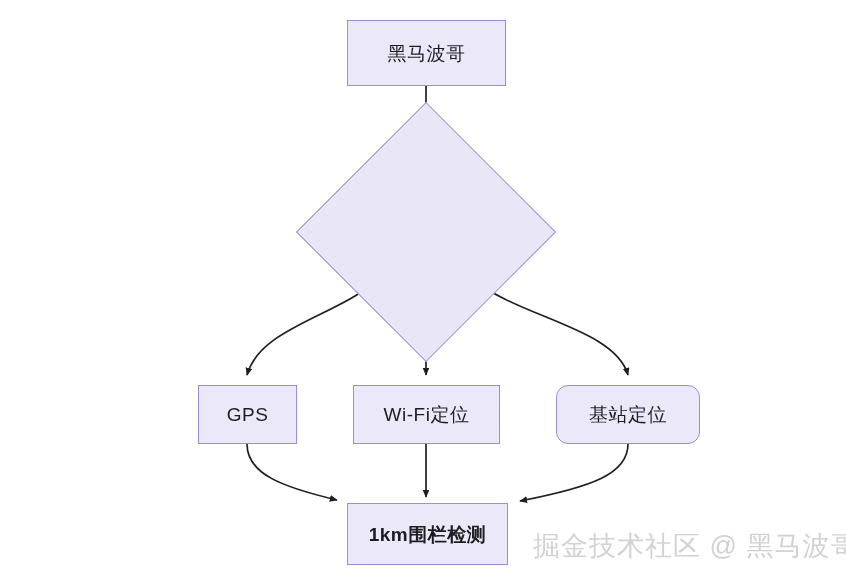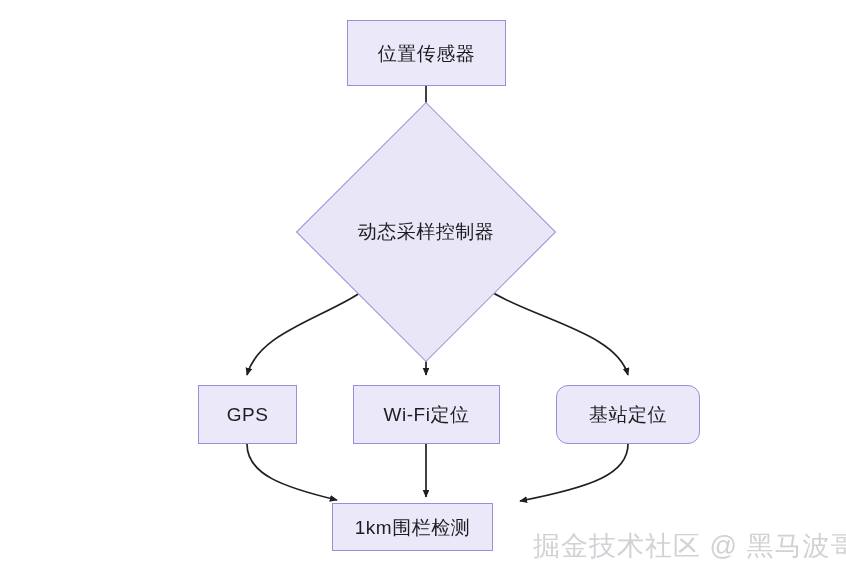--- a/index.html
+++ b/index.html
@@ -95,37 +95,36 @@
     <path d="M471,278 C519,318 615,328 628,375" fill="none" stroke="#1f1f1f" stroke-width="1.7" marker-end="url(#arrowhead)"></path>
 
     <path d="M247,444 C247,474 282,487 337,500" fill="none" stroke="#1f1f1f" stroke-width="1.7" marker-end="url(#arrowhead)"></path>
 
     <path d="M426,444 L426,497" fill="none" stroke="#1f1f1f" stroke-width="1.7" marker-end="url(#arrowhead)"></path>
 
     <path d="M628,444 C628,474 592,487 520,501" fill="none" stroke="#1f1f1f" stroke-width="1.7" marker-end="url(#arrowhead)"></path>
   </svg>
 
   <div class="node" style="left:347px; top:20px; width:159px; height:66px;">
-    <span class="label">位置传感器</span>
+    <span class="label">黑马波哥</span>
   </div>
 
   <div class="diamond" style="left:334px; top:140px; width:184px; height:184px;"></div>
-  <div class="diamond-label" style="left:326px; top:218px; width:200px; height:28px;">动态采样控制器</div>
 
   <div class="node" style="left:198px; top:385px; width:99px; height:59px;">
     <span class="label">GPS</span>
   </div>
 
   <div class="node" style="left:353px; top:385px; width:147px; height:59px;">
     <span class="label">Wi-Fi定位</span>
   </div>
 
   <div class="node" style="left:556px; top:385px; width:144px; height:59px;border-radius:12px;">
     <span class="label">基站定位</span>
   </div>
 
-  <div class="node" style="left:332px; top:503px; width:161px; height:48px;">
+  <div class="node" style="left:347px; top:503px; width:161px; height:62px;font-weight:bold;">
     <span class="label">1km围栏检测</span>
   </div>
 
   <div class="watermark" style="left:533px; top:528px;">掘金技术社区 @ 黑马波哥</div>
 
 </div>
 
 </body></html>

